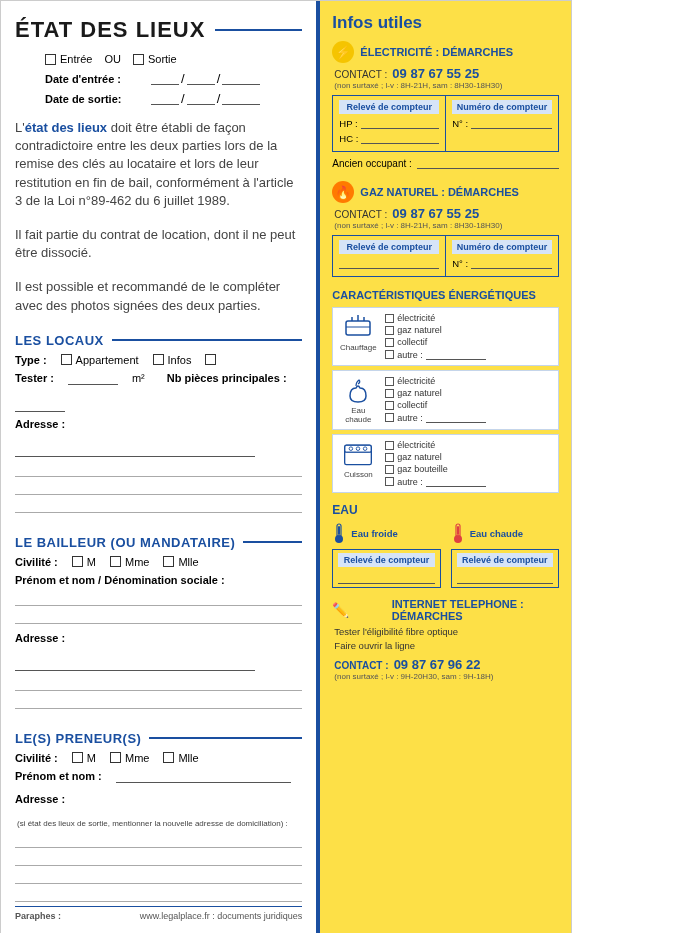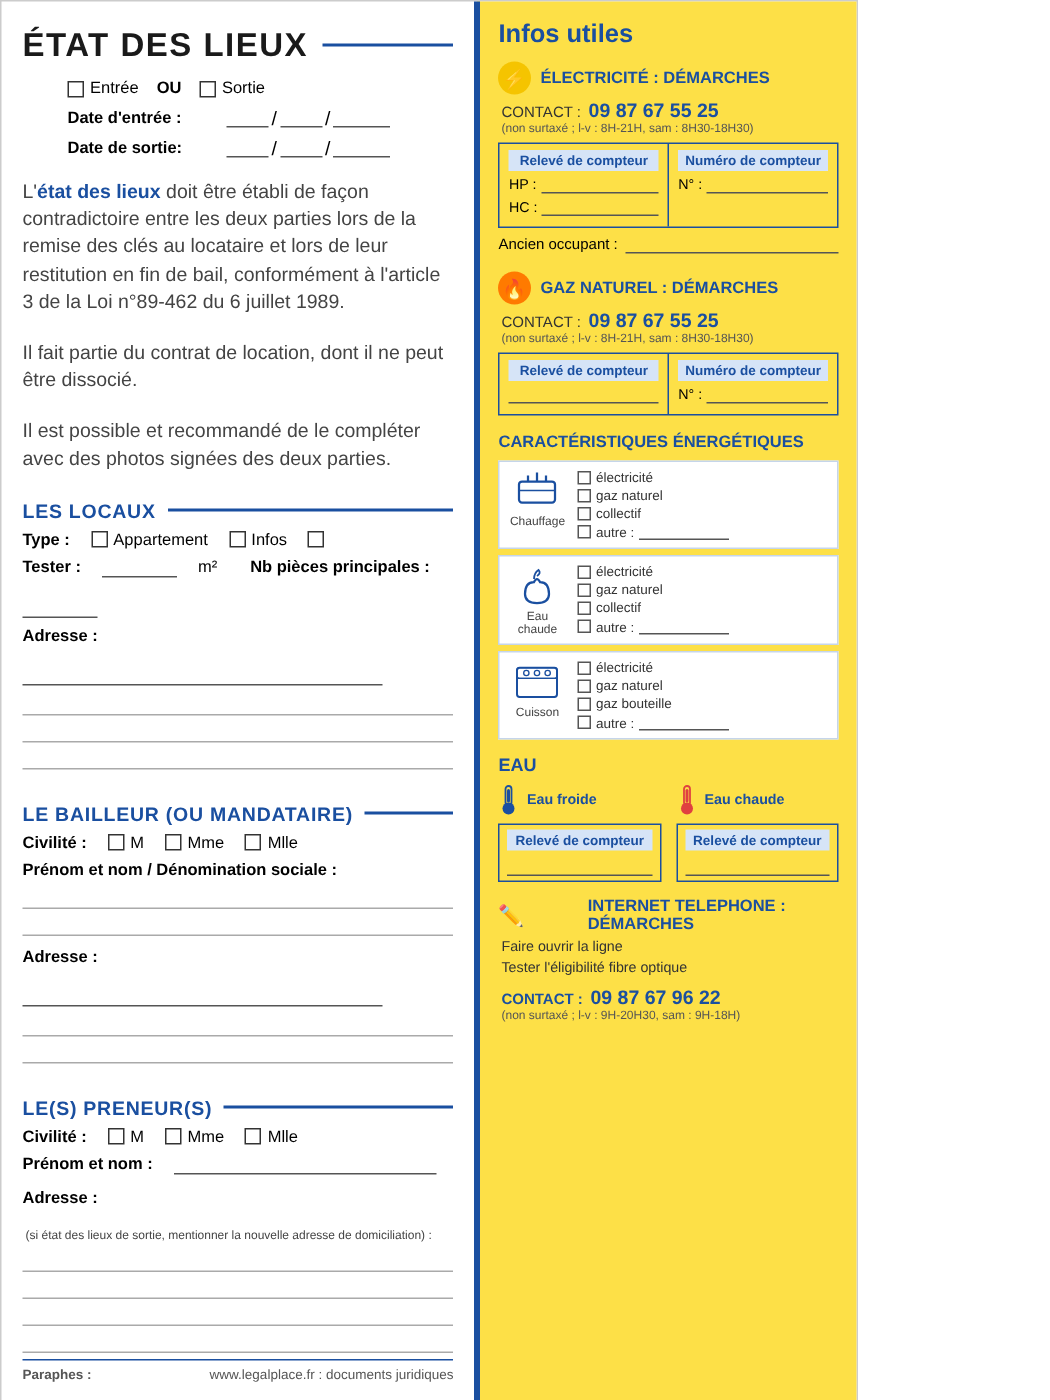--- a/index.html
+++ b/index.html
@@ -385,21 +385,21 @@
     <div class="left-title">
       <h1>ÉTAT DES LIEUX</h1>
       <div class="title-line"></div>
     </div>
 
     <div class="entry-exit">
       <div class="checkbox-label">
         <div class="checkbox-box"></div>
         <span>Entrée</span>
       </div>
-      <span style="font-weight:bold;">OU</span>
+      <span style="font-weight:normal;">OU</span>
       <div class="checkbox-label">
         <div class="checkbox-box"></div>
         <span>Sortie</span>
       </div>
     </div>
 
     <div class="date-row">
       <label>Date d'entrée :</label>
       <div class="date-field">
         <input class="date-seg" type="text" maxlength="2" style="">
@@ -736,22 +736,22 @@
           <div class="under-line"></div>
         </div>
       </div>
     </div>
 
     <div class="internet-section">
       <div class="internet-title-row">
         <span class="pencil-icon">✏️</span>
         <strong>INTERNET TELEPHONE : DÉMARCHES</strong>
       </div>
+      <div class="internet-text">Tester l'éligibilité fibre optique</div>
       <div class="internet-text">Faire ouvrir la ligne</div>
-      <div class="internet-text">Tester l'éligibilité fibre optique</div>
       <div style="margin-top:3px;">
         <span class="internet-contact">CONTACT :</span>
         <span class="internet-contact num" style="font-size:13px;">09 87 67 96 22</span>
       </div>
       <div class="non-surtaxe">(non surtaxé ; l-v : 9H-20H30, sam : 9H-18H)</div>
     </div>
   </div>
 </div>
 
 </body></html>

